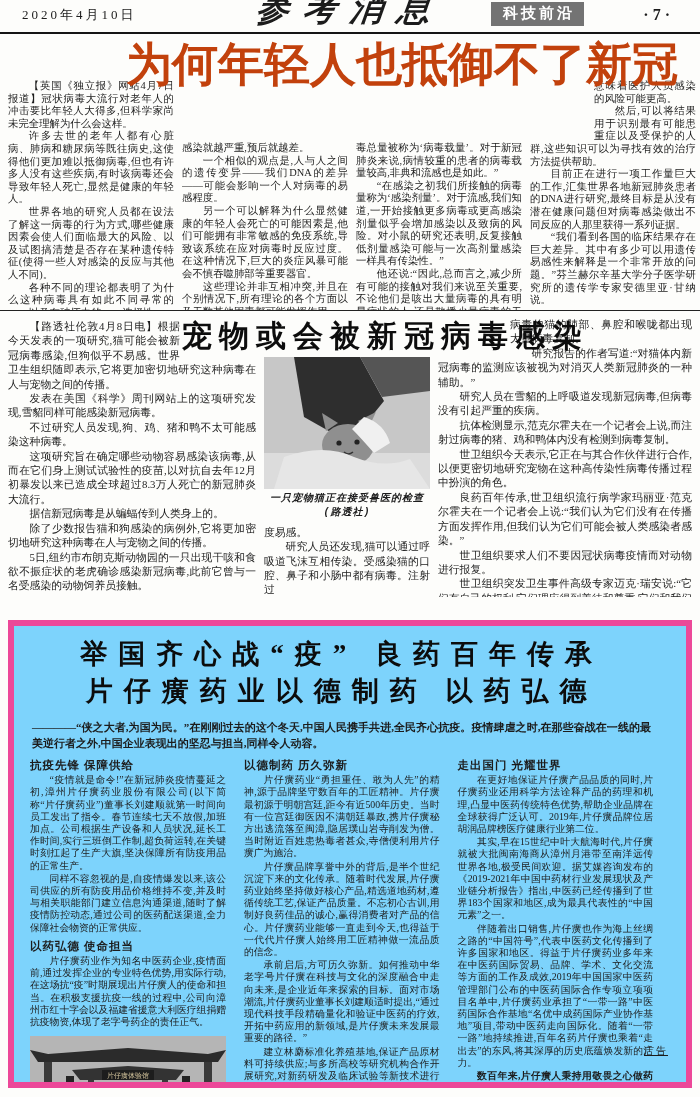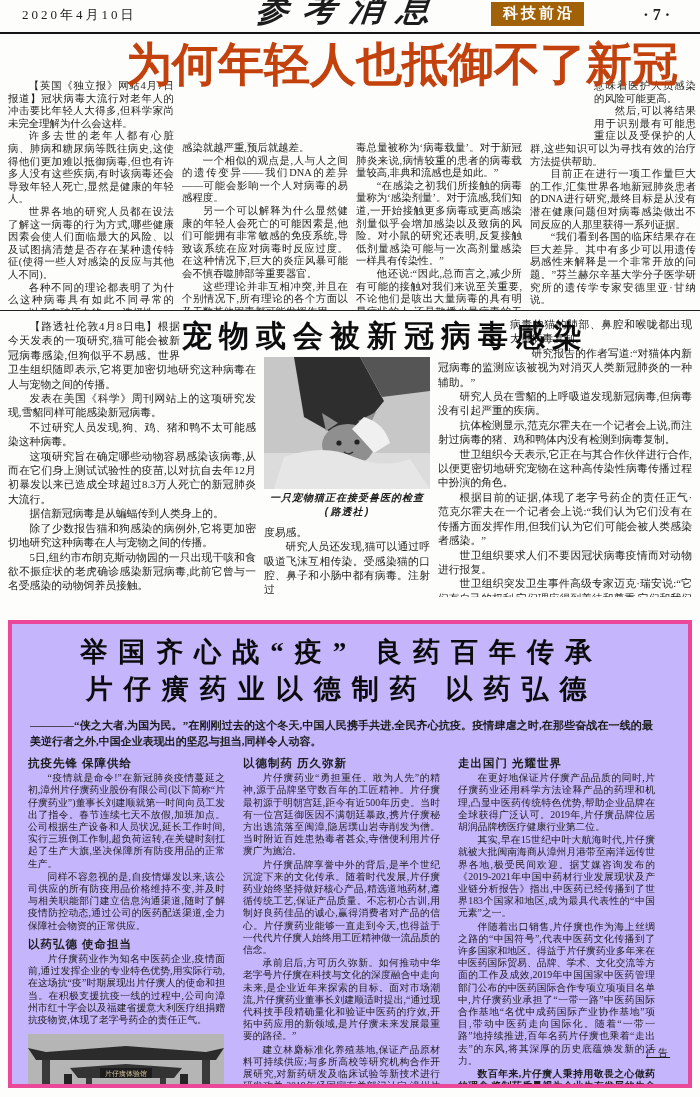--- a/index.html
+++ b/index.html
@@ -5,21 +5,21 @@
   * { margin:0; padding:0; box-sizing:border-box; }
   html,body { background:#e8e8e4; }
   body { width:700px; font-family:"Liberation Serif","DejaVu Serif",serif; color:#1c1c1c; }
   #page { position:relative; width:700px; height:1097px; background:#fdfdfb; overflow:hidden; }
 
   
   #header { position:relative; height:34px; border-bottom:2px solid #151515; }
   .date { position:absolute; left:22px; bottom:8px; font-size:13px; letter-spacing:3px; }
   .masthead { position:absolute; left:50%; transform:translateX(-50%) skewX(-6deg); bottom:0px;
     font-size:33px; font-weight:bold; font-style:italic; letter-spacing:14px; white-space:nowrap; }
-  .section-badge { position:absolute; right:116px; bottom:6px; background:#a16207; color:#fff;
+  .section-badge { position:absolute; right:116px; bottom:6px; background:#737373; color:#fff;
     font-family:"Liberation Sans","DejaVu Sans",sans-serif; font-weight:bold; font-size:15px;
     letter-spacing:3px; padding:2px 9px 3px 12px; }
   .pagenum { position:absolute; right:26px; bottom:8px; font-weight:bold; font-size:16px; letter-spacing:4px; }
 
   
   #article1 { position:relative; height:276px; overflow:hidden; }
   .a1col { position:absolute; top:6px; width:166px; height:266px; overflow:hidden;
     font-size:10.4px; line-height:12.6px;margin-top:40px; }
   .a1col p { text-indent:2em; text-align:justify; }
   .starts-cont p:first-child { text-indent:0; }
@@ -40,21 +40,21 @@
   #a2left .wrap-spacer { float:right; width:76px; height:42px; }
   #a2right { left:438px; top:6px; width:254px; height:280px; }
   #a2right .wrap-spacer { float:left; width:72px; height:40px; }
   #a2mid { left:264px; top:46px; width:166px; height:238px; }
   .cat-photo { width:166px; height:132px; display:block; background:#bdbdbd; }
   .photo-caption { font-size:10px; font-weight:bold; font-style:italic; text-align:center;
     letter-spacing:1px; margin:3px 0 4px 0;font-family:Liberation Mono, monospace; }
 
   
   #ad { position:absolute; left:8px; top:620px; width:684px; height:468px;
-    border:4px solid #ec4899; background:#c4b5fd; padding:10px 33px 6px 16px; overflow:hidden; }
+    border:6px solid #ec4899; background:#7dd3fc; padding:10px 33px 6px 16px; overflow:hidden; }
   .ad-headline { text-align:center; font-weight:900; font-size:27px; letter-spacing:11px;
     white-space:nowrap; line-height:37px; color:#0c0c0c; }
   .ad-intro { font-weight:bold; font-size:11px; line-height:16px; text-align:justify;
     margin:9px 2px 8px 2px; }
   #ad-cols { display:flex; gap:18px; height:330px; overflow:hidden; }
   .ad-col { width:202px; font-size:9.8px; line-height:12.2px; }
   .ad-col p { text-indent:2em; text-align:justify; margin-bottom:1px; }
   .ad-subhead { font-weight:bold; font-size:11.5px; margin:6px 0 3px 0; letter-spacing:1px; }
   .ad-subhead:first-child { margin-top:0; }
   .ad-closing p { font-weight:bold; }
@@ -145,21 +145,21 @@
     </div>
 
     <div id="a2right" class="a2col starts-cont">
       <div class="wrap-spacer"></div>
       <div class="starts-cont">
           <p>病毒的猫的肺部、鼻腔和喉咙都出现大量病毒复制。</p>
           <p>研究报告的作者写道:“对猫体内新冠病毒的监测应该被视为对消灭人类新冠肺炎的一种辅助。”</p>
           <p>研究人员在雪貂的上呼吸道发现新冠病毒,但病毒没有引起严重的疾病。</p>
           <p>抗体检测显示,范克尔霍夫在一个记者会上说,而注射过病毒的猪、鸡和鸭体内没有检测到病毒复制。</p>
           <p>世卫组织今天表示,它正在与其合作伙伴进行合作,以便更密切地研究宠物在这种高传染性病毒传播过程中扮演的角色。</p>
-          <p>根据目前的证据,体现了老字号药企的责任正气·范克尔霍夫在一个记者会上说:“我们认为它们没有在传播方面发挥作用,但我们认为它们可能会被人类感染者感染。”</p>
+          <p>良药百年传承,世卫组织流行病学家玛丽亚·范克尔霍夫在一个记者会上说:“我们认为它们没有在传播方面发挥作用,但我们认为它们可能会被人类感染者感染。”</p>
           <p>世卫组织要求人们不要因冠状病毒疫情而对动物进行报复。</p>
           <p>世卫组织突发卫生事件高级专家迈克·瑞安说:“它们有自己的权利,它们理应得到善待和尊重,它们和我们一样是受害者。”</p>
         </div>
 
     </div>
   </div>
 
   <div id="ad">
     <div class="ad-headline">举国齐心战“疫” 良药百年传承</div>
     <div class="ad-headline">片仔癀药业以德制药 以药弘德</div>

